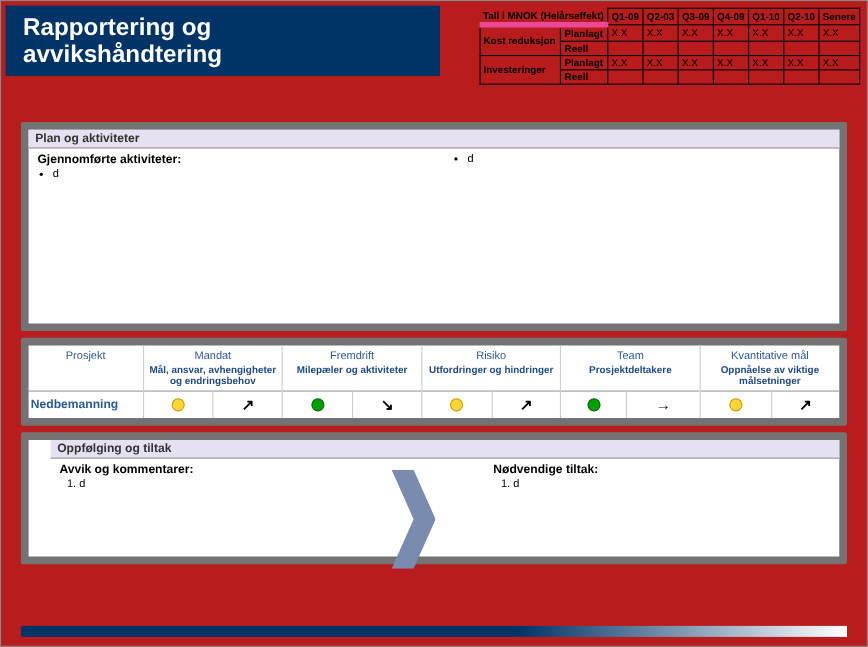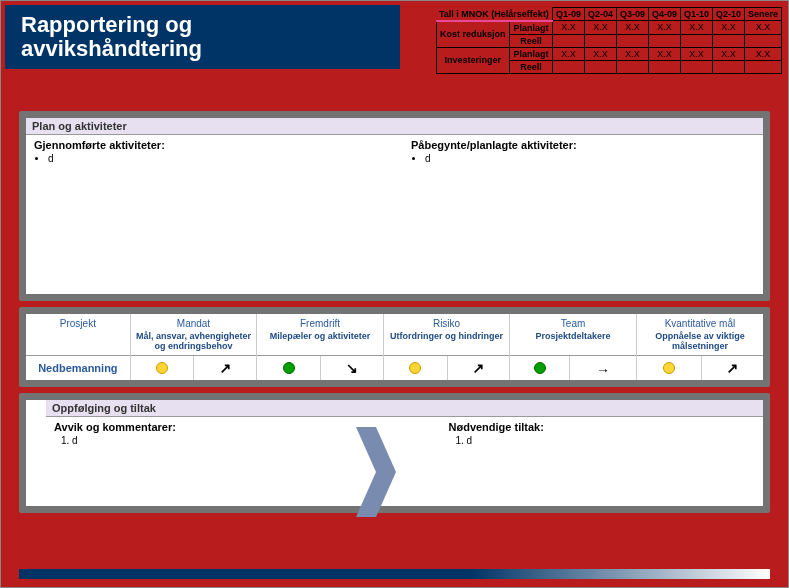--- a/index.html
+++ b/index.html
@@ -1,39 +1,39 @@
 <!DOCTYPE html>
 <html><head>
 <meta charset="utf-8">
 <style>
 * { box-sizing: border-box; margin: 0; padding: 0; }
 body { font-family: Arial, sans-serif; font-size: 11px; background: #f0f0f0; }
 .page { width: 789px; height: 588px; background: #b91c1c; border: 1px solid #888; position: relative; overflow: hidden; }
 .header-bar { background: #003366; color: #fff; padding: 8px 16px; width: 395px; position: absolute; top: 4px; left: 4px; z-index: 2; }
 .header-bar h1 { font-size: 22px; font-weight: bold; line-height: 1.1; }
 .top-table { position: absolute; top: 6px; right: 6px; border-collapse: collapse; font-size: 9px; }
-.top-table td, .top-table th { border: 1px solid #000; padding: 1px 3px; text-align: center; white-space: nowrap; }
+.top-table td, .top-table th { border: 1px solid #000; padding: 1px 3px; text-align: left; white-space: nowrap; }
 .top-table .hdr { text-align: left; font-weight: bold; }
 .top-table .lbl { font-weight: bold; }
 .content { position: absolute; top: 110px; left: 18px; right: 18px; }
 .section { border: 7px solid #737373; margin-bottom: 6px; position: relative; background: #fff; border-radius: 2px; }
 .section-title { background: #e6e0f0; font-weight: bold; font-size: 11px; padding: 2px 6px; color: #333; border-bottom: 1px solid #999; }
 .section.plan { height: 190px; }
 .plan-cols { display: flex; padding: 4px 8px; gap: 33px; }
 .plan-col { flex: 1; }
 .plan-col h4 { font-size: 11px; font-weight: bold; color: #000; margin-bottom: 2px; }
 .plan-col ul { list-style: disc; margin-left: 14px; font-size: 10px; }
 .status-table { width: 100%; border-collapse: collapse; font-size: 10px; }
 .status-table th { color: #2a5a9a; font-weight: normal; padding: 4px 2px; vertical-align: top; border-left: 1px solid #ccc; }
 .status-table th:first-child { border-left: none; }
 .status-table th .t1 { color: #2a5a9a; }
 .status-table th .t2 { color: #1e4a85; font-weight: bold; font-size: 9px; display: block; margin-top: 2px; }
 .status-table td { text-align: center; padding: 4px 2px; border-top: 1px solid #999; border-left: 1px solid #ccc; }
 .status-table td:first-child { border-left: none; }
-.status-table .proj-name { color: #2a5a9a; font-weight: bold; text-align: center; font-size: 11px; }
+.status-table .proj-name { color: #2a5a9a; font-weight: bold; text-align: left; font-size: 11px; }
 .dot { display: inline-block; width: 12px; height: 12px; border-radius: 50%; vertical-align: middle; }
 .dot.yellow { background: #ffd633; border: 1px solid #cc9900; }
 .dot.green { background: #00a000; border: 1px solid #006600; }
 .arrow { font-weight: bold; font-size: 14px; color: #000; display: inline-block; vertical-align: middle; }
 .section.followup { height: 120px; padding-left: 20px; }
 .followup-cols { display: flex; padding: 4px 8px; position: relative; height: calc(100% - 20px); gap: 48px; }
 .followup-col { flex: 1; }
 .followup-col h4 { font-size: 11px; font-weight: bold; margin-bottom: 2px; }
 .followup-col ol { list-style: decimal; margin-left: 18px; font-size: 10px; }
 .big-arrow { position: absolute; left: 46%; top: 10px; transform: translateX(-50%); }
@@ -48,23 +48,23 @@
   <div class="header-bar">
     <h1>
       <span>Rapportering og</span><br>
       <span>avvikshåndtering</span>
     </h1>
   </div>
 
   <table class="top-table">
     <tbody>
         <tr>
-      <td colspan="2" class="hdr" style="border:none;border-bottom:2px solid #ec4899">Tall i MNOK (Helårseffekt)</td>
+      <td colspan="2" class="hdr" style="border:none;border-bottom:5px solid #ec4899">Tall i MNOK (Helårseffekt)</td>
       <th>Q1-09</th>
-      <th>Q2-04</th>
+      <th>Q2-03</th>
       <th>Q3-09</th>
       <th>Q4-09</th>
       <th>Q1-10</th>
       <th>Q2-10</th>
       <th>Senere</th>
     </tr>
     <tr>
       <td rowspan="2" class="lbl">Kost reduksjon</td>
       <td class="lbl">Planlagt</td>
       <td>X.X</td>
@@ -114,21 +114,20 @@
     <div class="section plan">
       <div class="section-title">Plan og aktiviteter</div>
       <div class="plan-cols">
         <div class="plan-col">
           <h4>Gjennomførte aktiviteter:</h4>
           <ul>
             <li>d</li>
           </ul>
         </div>
         <div class="plan-col">
-          <h4>Påbegynte/planlagte aktiviteter:</h4>
           <ul>
             <li>d</li>
           </ul>
         </div>
       </div>
     </div>
 
     <div class="section">
       <table class="status-table">
         <tbody>

